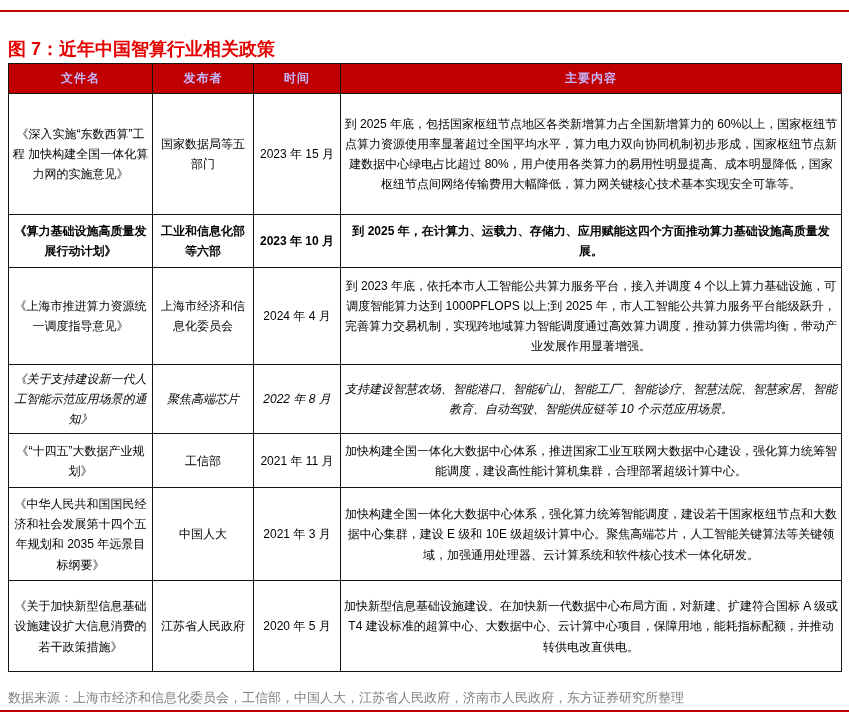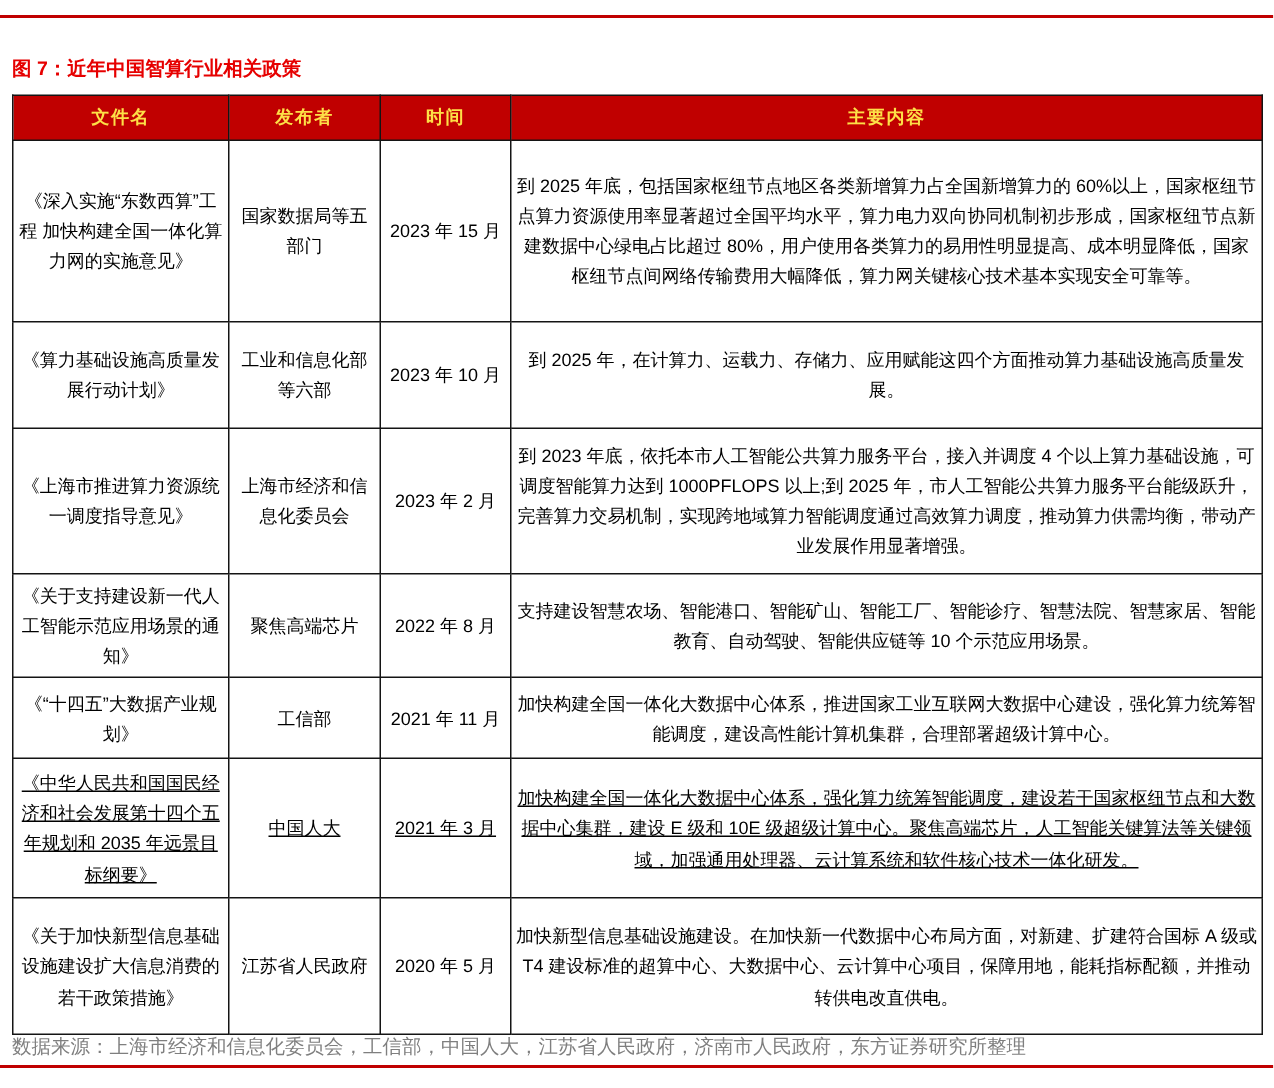--- a/index.html
+++ b/index.html
@@ -20,36 +20,36 @@
     left: 0;
     top: 10px;
     width: 849px;
     height: 2px;
     background: #c00000;
   }
   .figure-title {
     position: absolute;
     left: 8px;
     top: 37px;
-    font-size: 13px;
+    font-size: 18px;
     font-weight: bold;
     color: #e60000;
     white-space: nowrap;
   }
   table.policy-table {
     position: absolute;
     left: 8px;
     top: 63px;
     width: 833px;
     border-collapse: collapse;
     table-layout: fixed;
   }
   table.policy-table th {
     background: #c00000;
-    color: #fde047;
+    color: #c4b5fd;
     font-size: 12px;
     font-weight: bold;
     text-align: center;
     vertical-align: middle;
     padding: 6px 2px;
     border: 1.5px solid #141414;
     letter-spacing: 1px;
   }
   table.policy-table td {
     border: 1.5px solid #141414;
@@ -102,45 +102,45 @@
         <th>主要内容</th>
       </tr>
     </thead>
     <tbody>
         <tr style="height: 121px; margin-top: 44px;">
           <td class="col-0">《深入实施“东数西算”工程 加快构建全国一体化算力网的实施意见》</td>
           <td class="col-1">国家数据局等五部门</td>
           <td class="col-2">2023 年 15 月</td>
           <td class="col-3">到 2025 年底，包括国家枢纽节点地区各类新增算力占全国新增算力的 60%以上，国家枢纽节点算力资源使用率显著超过全国平均水平，算力电力双向协同机制初步形成，国家枢纽节点新建数据中心绿电占比超过 80%，用户使用各类算力的易用性明显提高、成本明显降低，国家枢纽节点间网络传输费用大幅降低，算力网关键核心技术基本实现安全可靠等。</td>
         </tr>
-        <tr style="height: 71px;">
+        <tr style="height: 53px; font-weight: bold;">
           <td class="col-0">《算力基础设施高质量发展行动计划》</td>
           <td class="col-1">工业和信息化部等六部</td>
           <td class="col-2">2023 年 10 月</td>
           <td class="col-3">到 2025 年，在计算力、运载力、存储力、应用赋能这四个方面推动算力基础设施高质量发展。</td>
         </tr>
         <tr style="height: 97px;">
           <td class="col-0">《上海市推进算力资源统一调度指导意见》</td>
           <td class="col-1">上海市经济和信息化委员会</td>
-          <td class="col-2">2023 年 2 月</td>
+          <td class="col-2">2024 年 4 月</td>
           <td class="col-3">到 2023 年底，依托本市人工智能公共算力服务平台，接入并调度 4 个以上算力基础设施，可调度智能算力达到 1000PFLOPS 以上;到 2025 年，市人工智能公共算力服务平台能级跃升，完善算力交易机制，实现跨地域算力智能调度通过高效算力调度，推动算力供需均衡，带动产业发展作用显著增强。</td>
         </tr>
-        <tr style="height: 62px;">
+        <tr style="height: 62px; font-style: italic;">
           <td class="col-0">《关于支持建设新一代人工智能示范应用场景的通知》</td>
           <td class="col-1">聚焦高端芯片</td>
           <td class="col-2">2022 年 8 月</td>
           <td class="col-3">支持建设智慧农场、智能港口、智能矿山、智能工厂、智能诊疗、智慧法院、智慧家居、智能教育、自动驾驶、智能供应链等 10 个示范应用场景。</td>
         </tr>
         <tr style="height: 54px;">
           <td class="col-0">《“十四五”大数据产业规划》</td>
           <td class="col-1">工信部</td>
           <td class="col-2">2021 年 11 月</td>
           <td class="col-3">加快构建全国一体化大数据中心体系，推进国家工业互联网大数据中心建设，强化算力统筹智能调度，建设高性能计算机集群，合理部署超级计算中心。</td>
         </tr>
-        <tr style="height: 93px; text-decoration: underline;">
+        <tr style="height: 93px;">
           <td class="col-0">《中华人民共和国国民经济和社会发展第十四个五年规划和 2035 年远景目标纲要》</td>
           <td class="col-1">中国人大</td>
           <td class="col-2">2021 年 3 月</td>
           <td class="col-3">加快构建全国一体化大数据中心体系，强化算力统筹智能调度，建设若干国家枢纽节点和大数据中心集群，建设 E 级和 10E 级超级计算中心。聚焦高端芯片，人工智能关键算法等关键领域，加强通用处理器、云计算系统和软件核心技术一体化研发。</td>
         </tr>
         <tr style="height: 91px;">
           <td class="col-0">《关于加快新型信息基础设施建设扩大信息消费的若干政策措施》</td>
           <td class="col-1">江苏省人民政府</td>
           <td class="col-2">2020 年 5 月</td>
           <td class="col-3">加快新型信息基础设施建设。在加快新一代数据中心布局方面，对新建、扩建符合国标 A 级或 T4 建设标准的超算中心、大数据中心、云计算中心项目，保障用地，能耗指标配额，并推动转供电改直供电。</td>

